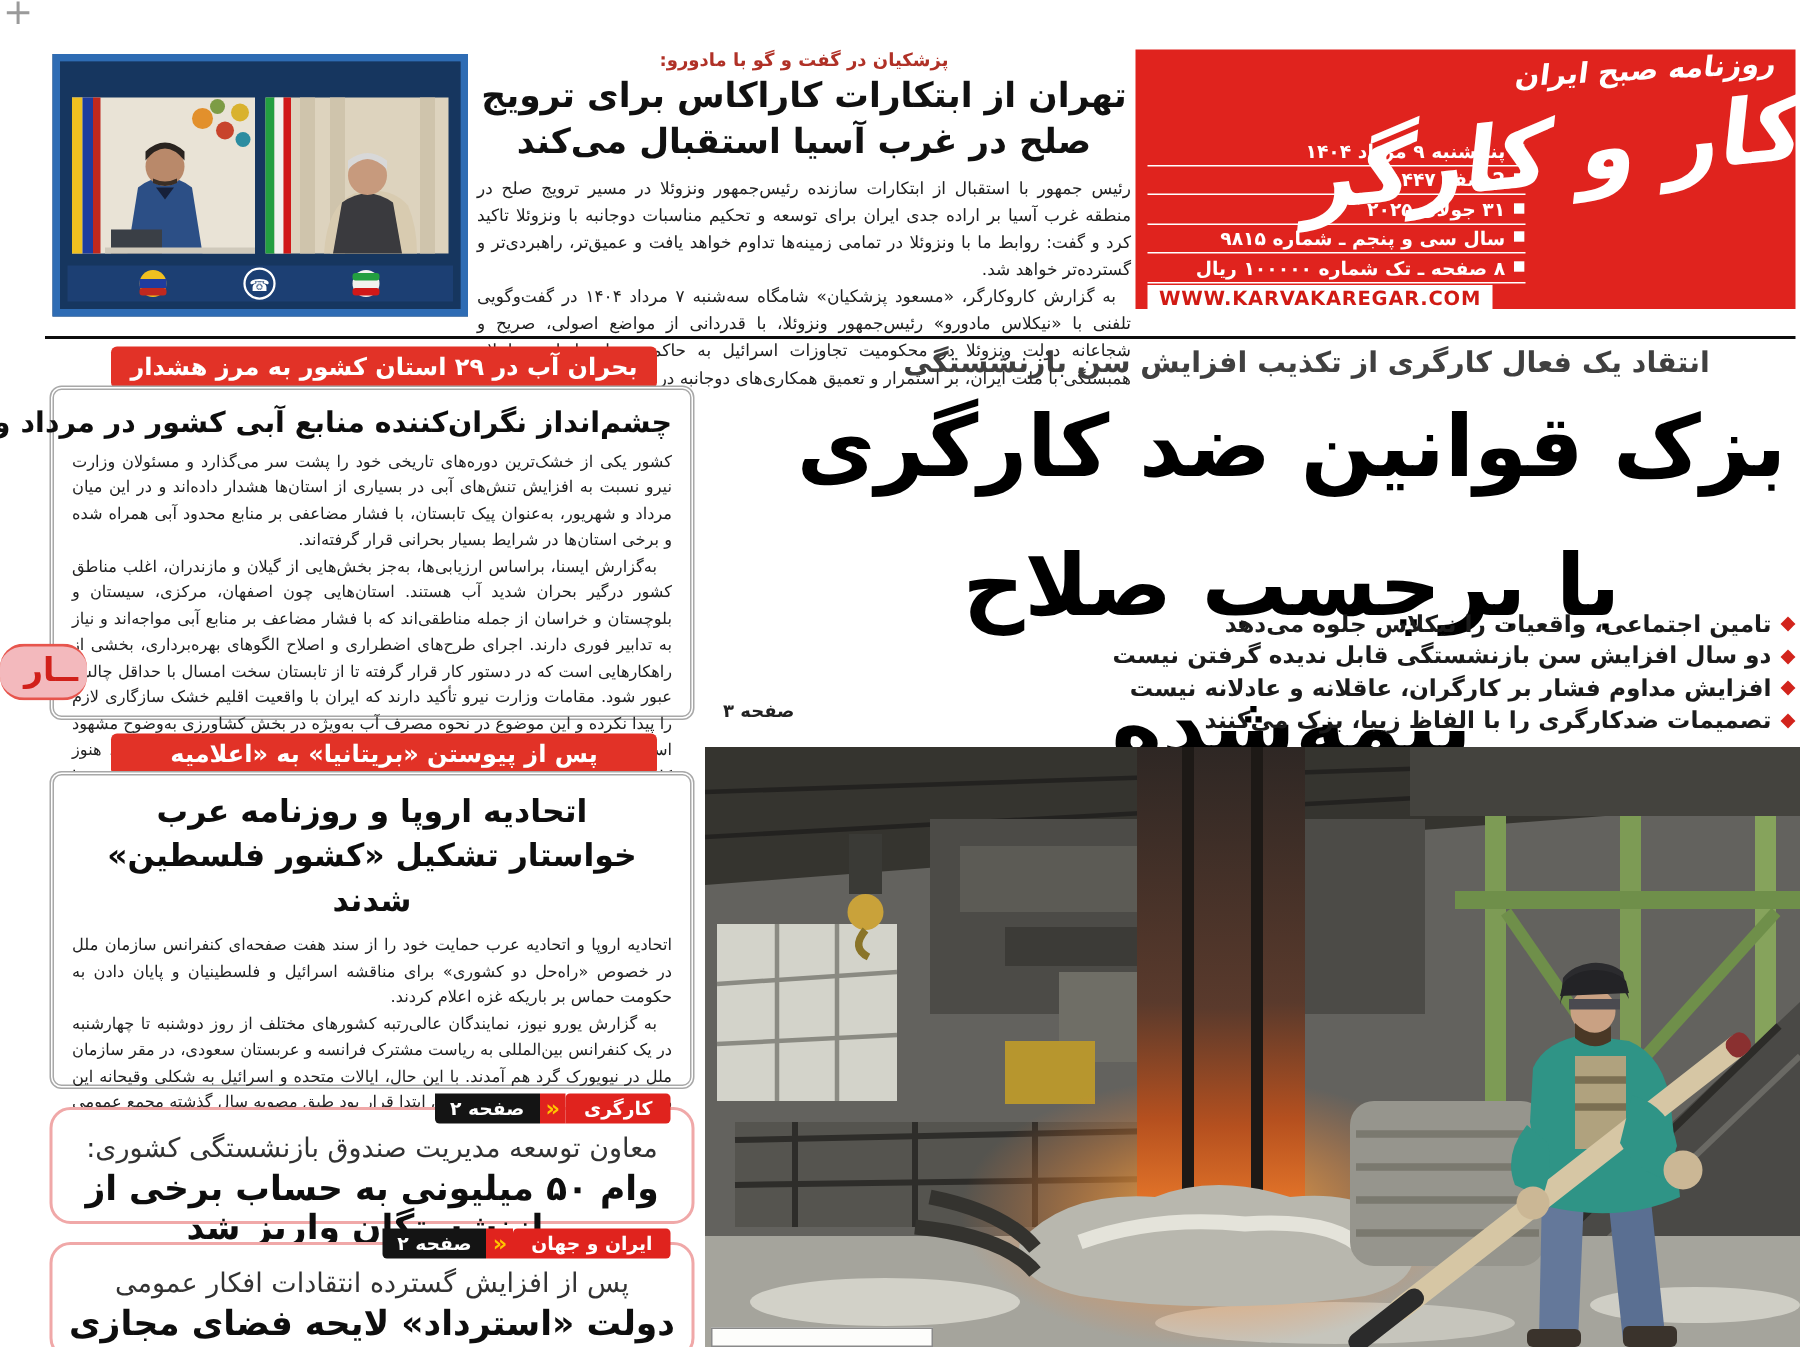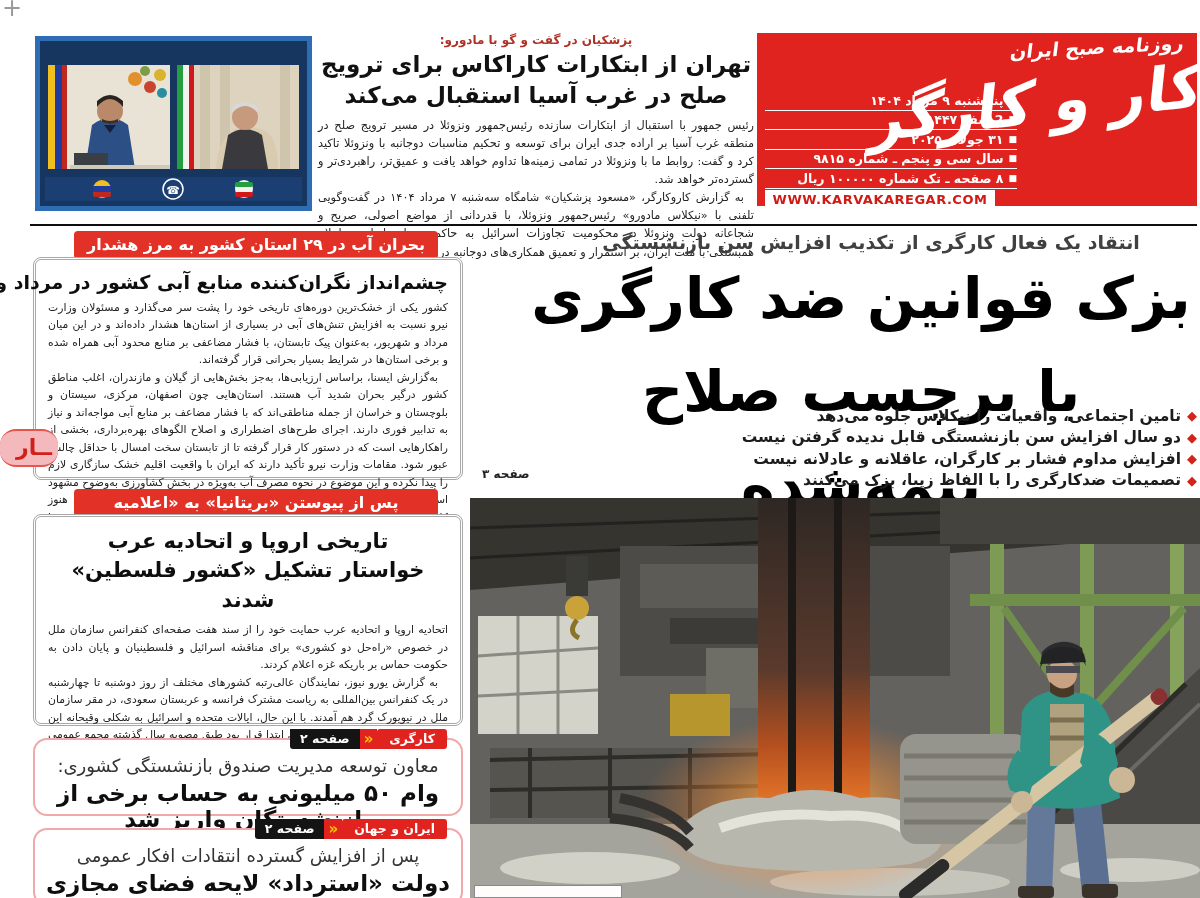--- a/index.html
+++ b/index.html
@@ -211,21 +211,21 @@
       <p>به‌گزارش ایسنا، براساس ارزیابی‌ها، به‌جز بخش‌هایی از گیلان و مازندران، اغلب مناطق کشور درگیر بحران شدید آب هستند. استان‌هایی چون اصفهان، مرکزی، سیستان و بلوچستان و خراسان از جمله مناطقی‌اند که با فشار مضاعف بر منابع آبی مواجه‌اند و نیاز به تدابیر فوری دارند. اجرای طرح‌های اضطراری و اصلاح الگوهای بهره‌برداری، بخشی از راهکارهایی است که در دستور کار قرار گرفته تا از تابستان سخت امسال با حداقل چالش عبور شود. مقامات وزارت نیرو تأکید دارند که ایران با واقعیت اقلیم خشک سازگاری لازم را پیدا نکرده و این موضوع در نحوه مصرف آب به‌ویژه در بخش کشاورزی به‌وضوح مشهود است. به‌رغم هشدارهای پی‌درپی درخصوص کاهش بارندگی و خشکسالی پنج‌ساله، هنوز کاشت محصولات پرمصرفی مانند هندوانه در مناطق کم‌آب ادامه دارد؛ محصولی که نه‌تنها منابع آبی را تحلیل می‌برد، بلکه در عمل «آب مجازی» کشور را نیز صادر می‌کند.</p>
     </div>
     <div class="box-cont">ادامه در صفحه۴</div>
   </div>
 
   <div class="abs side-banner">ــار</div>
 
   <div class="abs red-banner banner2">پس از پیوستن «بریتانیا» به «اعلامیه نیویورک»</div>
   <div class="abs frame-box box2">
     <div class="box-head">
-      <div>تاریخی اروپا و اتحادیه عرب</div>
+      <div>اتحادیه اروپا و روزنامه عرب</div>
       <div>خواستار تشکیل «کشور فلسطین» شدند</div>
     </div>
     <div class="box-body">
       <p>اتحادیه اروپا و اتحادیه عرب حمایت خود را از سند هفت صفحه‌ای کنفرانس سازمان ملل در خصوص «راه‌حل دو کشوری» برای مناقشه اسرائیل و فلسطینیان و پایان دادن به حکومت حماس بر باریکه غزه اعلام کردند.</p>
       <p>به گزارش یورو نیوز، نمایندگان عالی‌رتبه کشورهای مختلف از روز دوشنبه تا چهارشنبه در یک کنفرانس بین‌المللی به ریاست مشترک فرانسه و عربستان سعودی، در مقر سازمان ملل در نیویورک گرد هم آمدند. با این حال، ایالات متحده و اسرائیل به شکلی وقیحانه این رویداد را تحریم کردند. این کنفرانس ابتدا قرار بود طبق مصوبه سال گذشته مجمع عمومی سازمان ملل، در ماه ژوئن برگزار شود؛ اما به دلیل تجاوز نظامی اسرائیل به ایران، این نشست به تعویق افتاد و به اواخر ماه ژوئیه موکول شد.</p>
     </div>
     <div class="box-cont">ادامه در صفحه۲</div>
   </div>
 
   <div class="abs pill-box box3">

